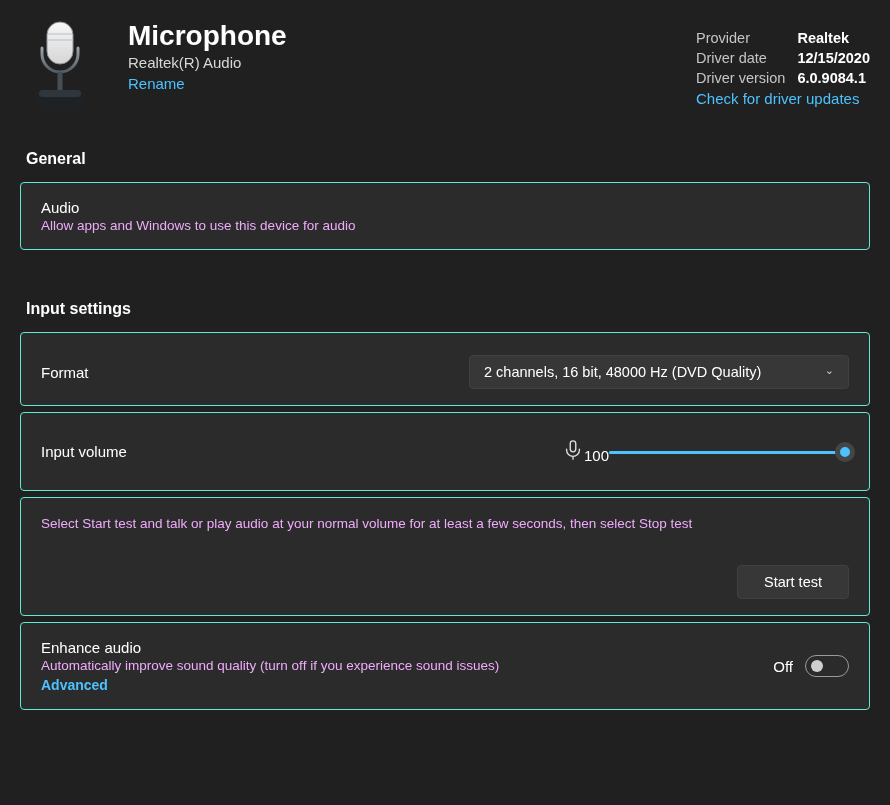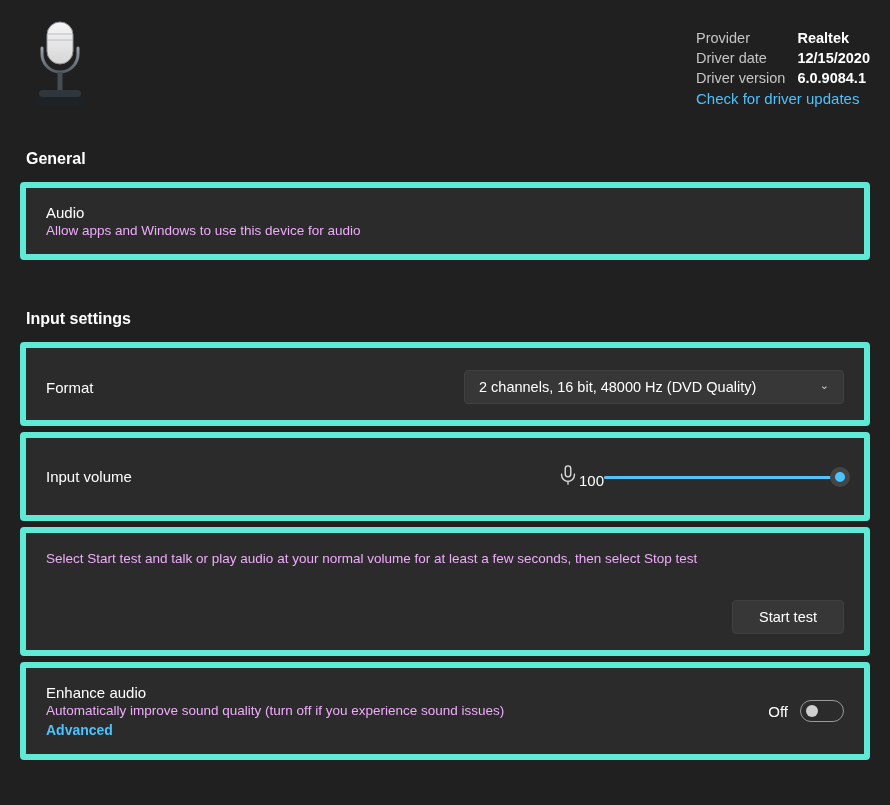--- a/index.html
+++ b/index.html
@@ -54,21 +54,21 @@
   .info-grid .label { color: #c5c5c5; }
   .info-grid .value { font-weight: 600; }
   .info-grid .link-full { grid-column: 1 / span 2; }
   .section-title {
     font-size: 16px;
     font-weight: 600;
     margin: 0 0 14px 6px;
   }
   .card {
     background: #2b2b2b;
-    border: 6px solid #5eead4;
+    border: 1px solid #5eead4;
     border-radius: 4px;
     padding: 16px 20px;
     margin-bottom: 6px;
   }
   .row-flex {
     display: flex;
     align-items: center;
     justify-content: space-between;
   }
   .card-title {
@@ -200,20 +200,25 @@
         </defs>
         <rect x="22" y="2" width="26" height="42" rx="13" fill="url(#g1)" stroke="#8b9299" stroke-width="1"></rect>
         <line x1="22" y1="14" x2="48" y2="14" stroke="#b6bdc4" stroke-width="1"></line>
         <line x1="22" y1="20" x2="48" y2="20" stroke="#b6bdc4" stroke-width="1"></line>
         <path d="M17 28 v6 a18 18 0 0 0 36 0 v-6" fill="none" stroke="url(#g2)" stroke-width="3" stroke-linecap="round"></path>
         <rect x="32.5" y="52" width="5" height="18" fill="#464e55"></rect>
         <rect x="14" y="70" width="42" height="7" rx="3.5" fill="#2f363c"></rect>
         <rect x="10" y="77" width="50" height="9" rx="4.5" fill="#1d2227"></rect>
       </svg>
     </div>
+    <div>
+      <div class="device-title">Microphone</div>
+      <div class="device-sub">Realtek(R) Audio</div>
+      <span class="link">Rename</span>
+    </div>
   </div>
   <div class="info-grid">
     <div class="label">Provider</div>
     <div class="value">Realtek</div>
     <div class="label">Driver date</div>
     <div class="value">12/15/2020</div>
     <div class="label">Driver version</div>
     <div class="value">6.0.9084.1</div>
     <span class="link link-full">Check for driver updates</span>
   </div>

